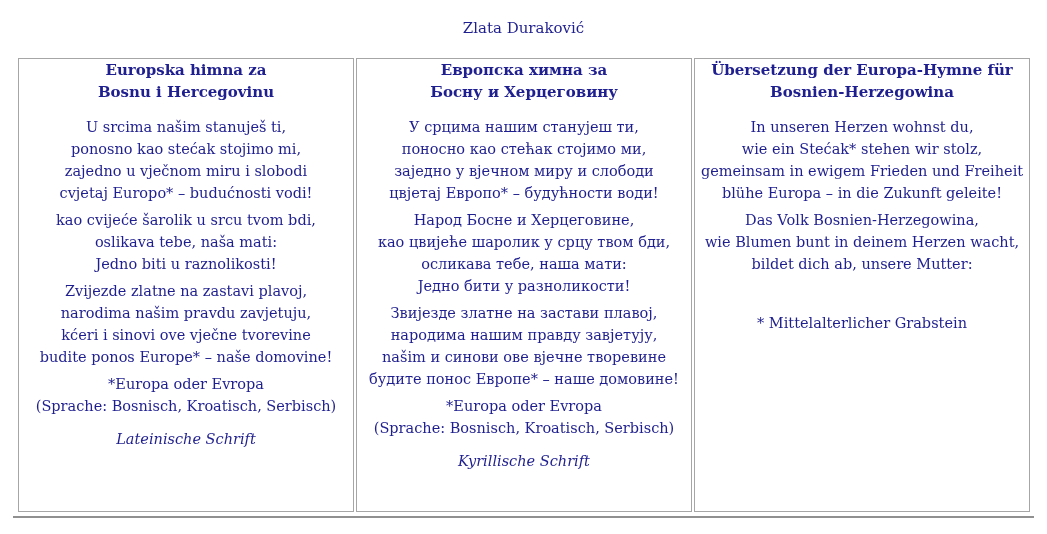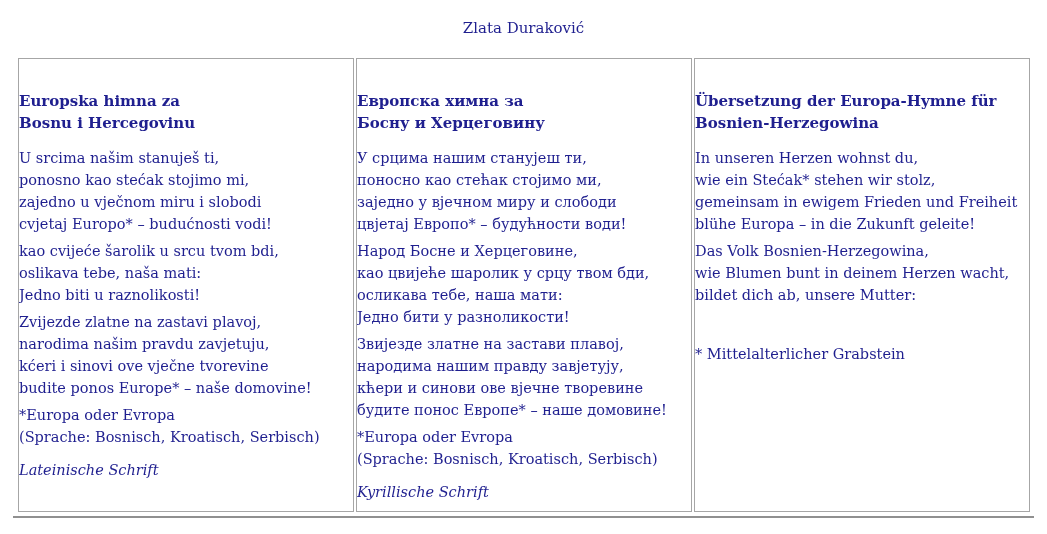--- a/index.html
+++ b/index.html
@@ -32,23 +32,23 @@
     left: 18px;
     display: flex;
     gap: 2px;
   }
   .col {
     box-sizing: border-box;
     width: 336px;
     height: 454px;
     border: 1px solid #a6a6a6;
     background: #ffffff;
+    text-align: center;
     font-size: 14.5px;
     line-height: 22px;
-    padding-top: 31px;
     overflow: hidden;
   }
   .col-title {
     margin: 0 0 13px 0;
     font-size: 15px;
     font-weight: bold;
   }
   .col-title .line { display: block; }
   .stanza {
     margin: 0 0 5px 0;
@@ -122,21 +122,21 @@
       </div>
       <div class="stanza">
         <div class="line">Народ Босне и Херцеговине,</div>
         <div class="line">као цвијеће шаролик у срцу твом бди,</div>
         <div class="line">осликава тебе, наша мати:</div>
         <div class="line">Једно бити у разноликости!</div>
       </div>
       <div class="stanza">
         <div class="line">Звијезде златне на застави плавој,</div>
         <div class="line">народима нашим правду завјетују,</div>
-        <div class="line">кћери и синови ове вјечне творевине</div>
+        <div class="line">našim и синови ове вјечне творевине</div>
         <div class="line">будите понос Европе* – наше домовине!</div>
       </div>
       <div class="footnote">
         <div class="line">*Europa oder Evropa</div>
         <div class="line">(Sprache: Bosnisch, Kroatisch, Serbisch)</div>
       </div>
       <div class="script-label">Kyrillische Schrift</div>
     </section>
 
     <section class="col col-de">

